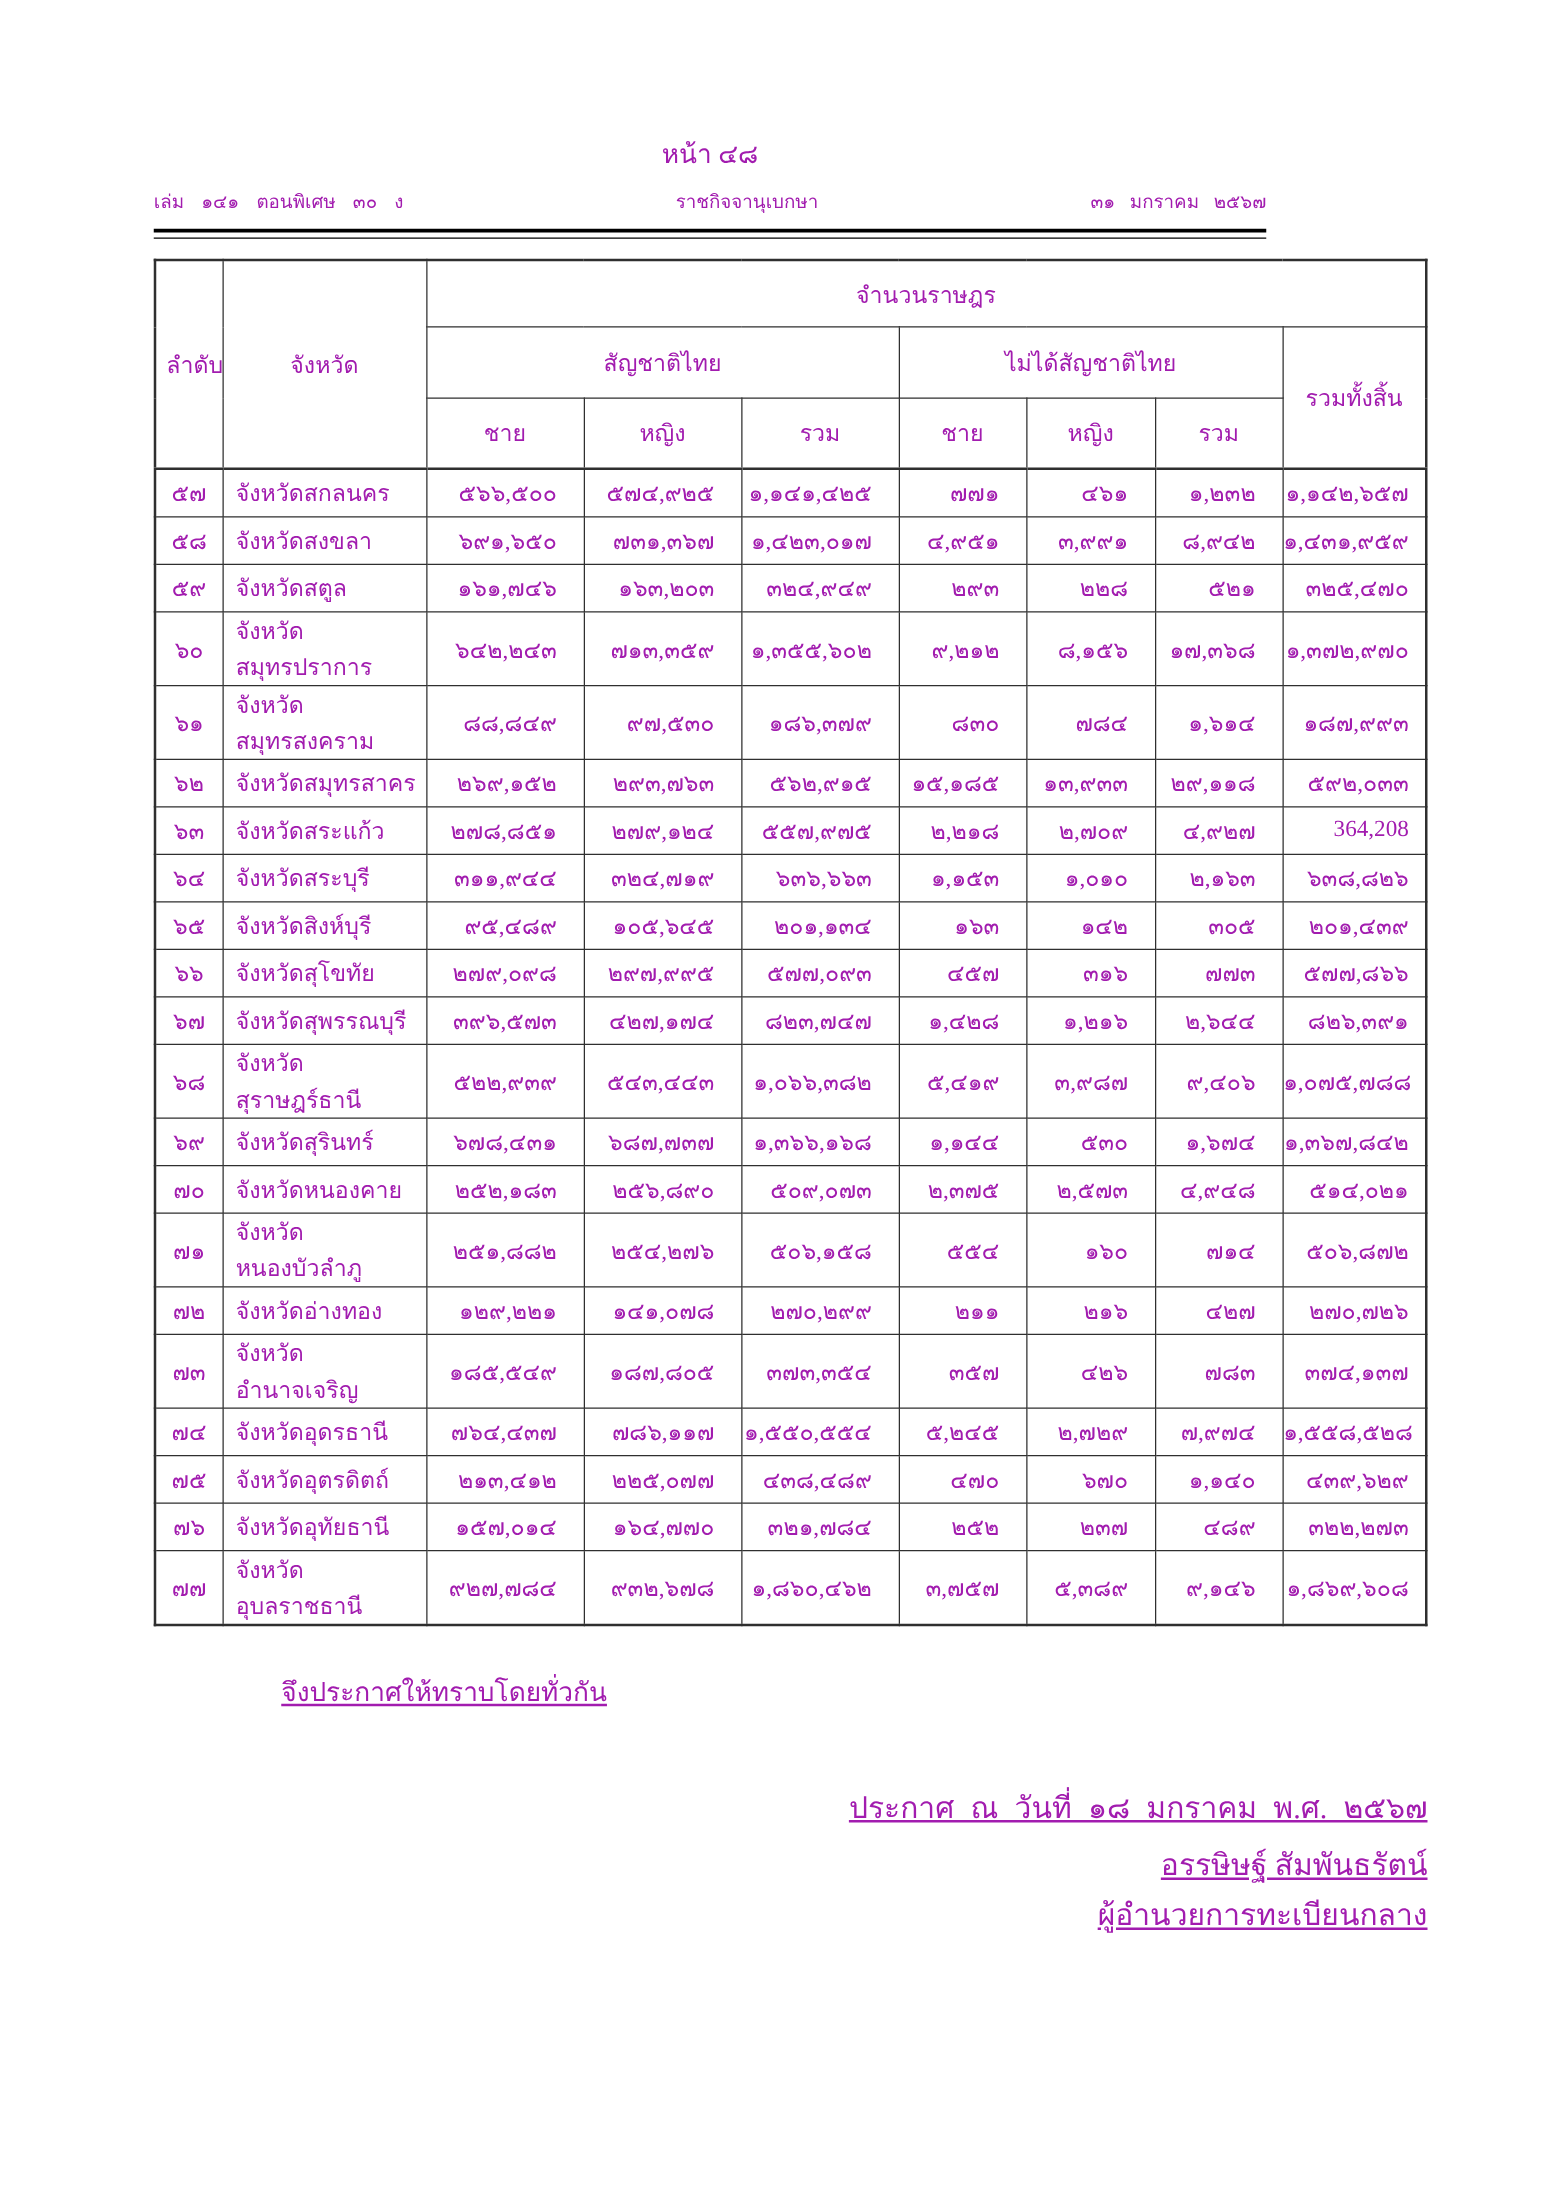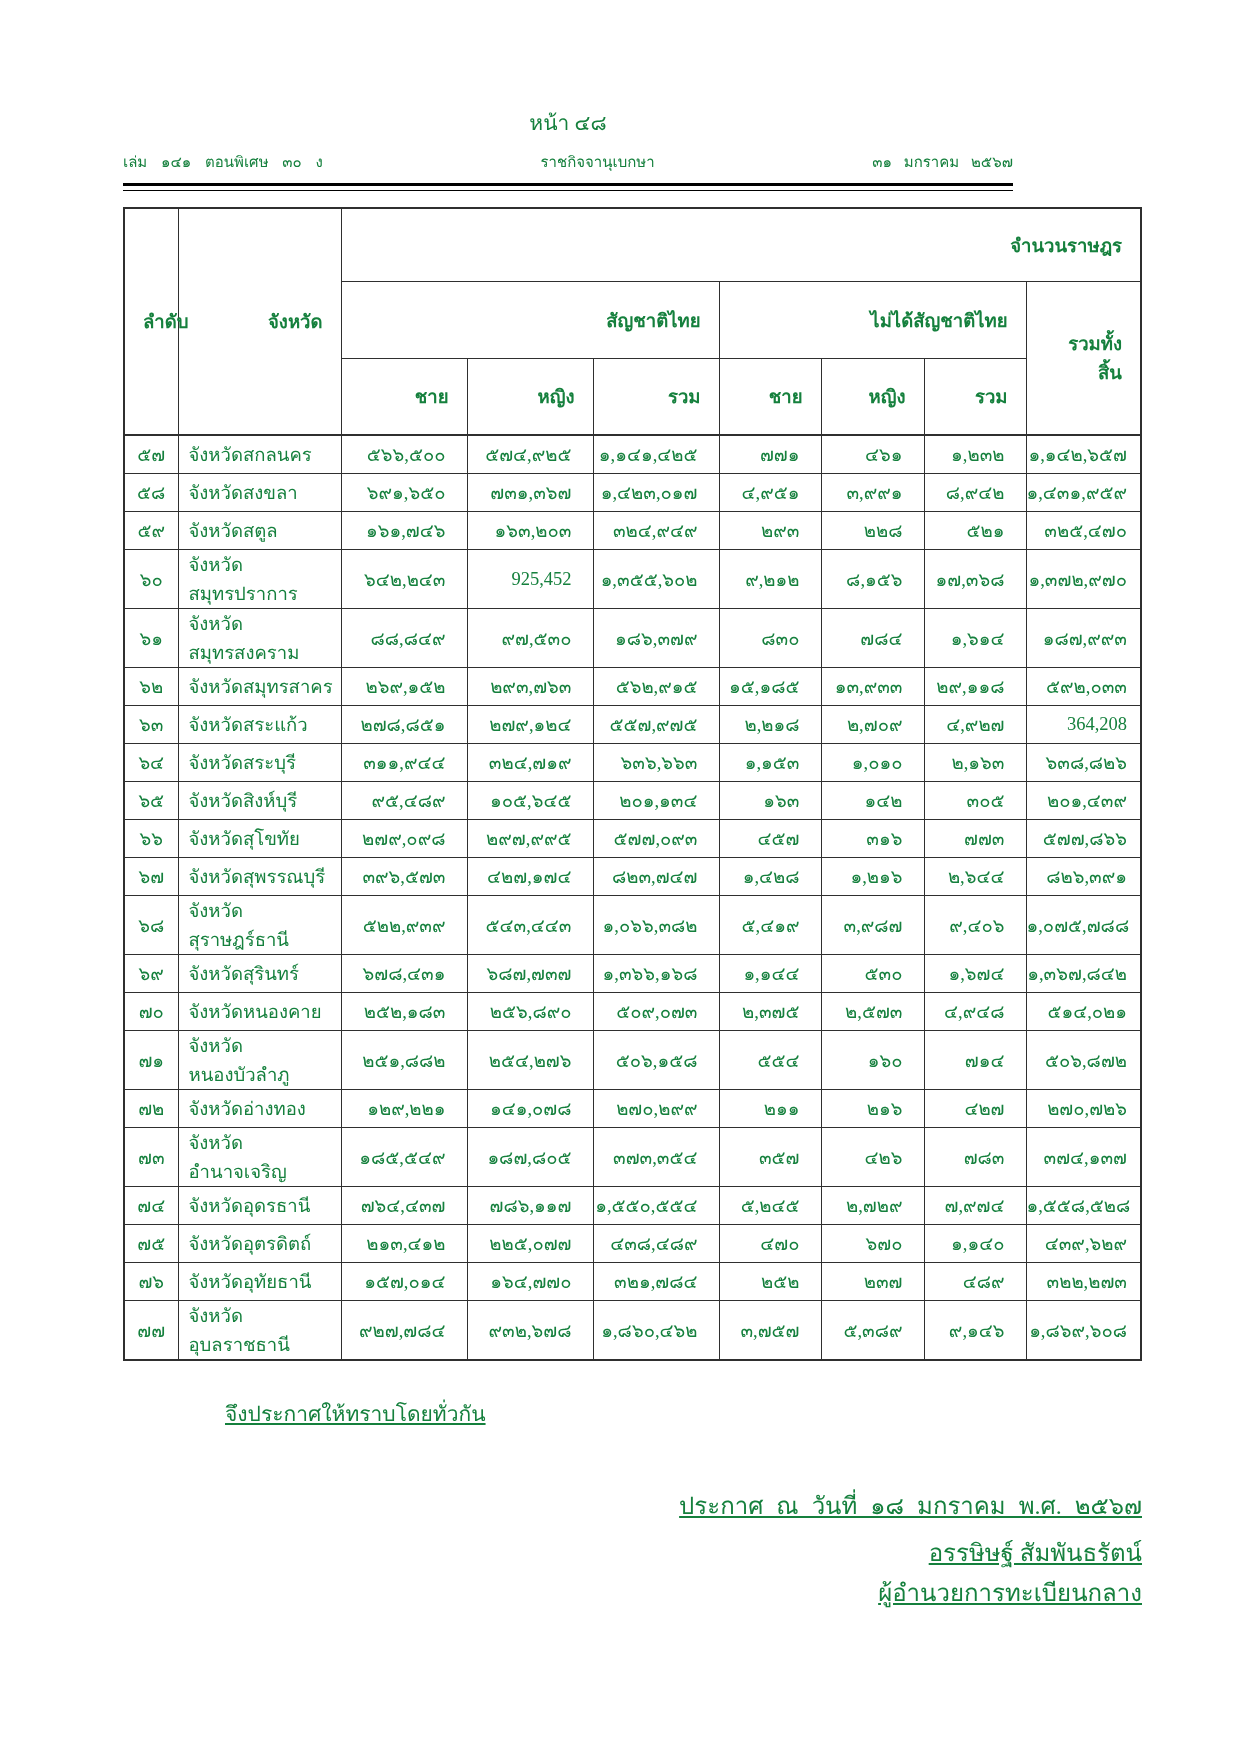--- a/index.html
+++ b/index.html
@@ -1,21 +1,21 @@
 <!DOCTYPE html>
 <html lang="th"><head>
 <meta charset="utf-8">
 <style>
   html, body { margin: 0; padding: 0; background: #ffffff; }
   .page {
     position: relative;
     width: 1241px;
     height: 1754px;
     background: #ffffff;
-    color: #15803d;
+    color: #a21caf;
     font-family: "Liberation Serif", "DejaVu Serif", serif;
     overflow: hidden;
   }
   .text-block { margin-left: 123px; width: 890px; }
   .page-label {
     padding-top: 108px;
     text-align: center;
     font-size: 21px;
     line-height: 30px;
   }
@@ -38,24 +38,24 @@
   table.pop {
     margin: 16px 0 0 123px;
     border-collapse: collapse;
     table-layout: fixed;
     width: 1017px;
     font-size: 18.5px;
   }
   table.pop, table.pop th, table.pop td { border: 1px solid #2f2f2f; }
   table.pop { border-width: 2px; }
   thead th {
-    font-weight: bold;
-    text-align: right;
+    font-weight: normal;
+    text-align: center;
     vertical-align: middle;
-    padding: 18px;
+    padding: 8px;
   }
   tr.h1 th { height: 36px; }
   tr.h2 th { height: 40px; }
   tr.h3 th { height: 39px; }
   tbody td {
     height: 37px;
     vertical-align: middle;
     border-top: 2px solid #6d6d6d;
     padding: 0;
   }
@@ -158,21 +158,21 @@
         <td class="c-num">๓๒๔,๙๔๙</td>
         <td class="c-num">๒๙๓</td>
         <td class="c-num">๒๒๘</td>
         <td class="c-num">๕๒๑</td>
         <td class="c-num c-grand">๓๒๕,๔๗๐</td>
       </tr>
         <tr>
         <td class="c-no">๖๐</td>
         <td class="c-prov">จังหวัดสมุทรปราการ</td>
         <td class="c-num">๖๔๒,๒๔๓</td>
-        <td class="c-num">925,452</td>
+        <td class="c-num">๗๑๓,๓๕๙</td>
         <td class="c-num">๑,๓๕๕,๖๐๒</td>
         <td class="c-num">๙,๒๑๒</td>
         <td class="c-num">๘,๑๕๖</td>
         <td class="c-num">๑๗,๓๖๘</td>
         <td class="c-num c-grand">๑,๓๗๒,๙๗๐</td>
       </tr>
         <tr>
         <td class="c-no">๖๑</td>
         <td class="c-prov">จังหวัดสมุทรสงคราม</td>
         <td class="c-num">๘๘,๘๔๙</td>

